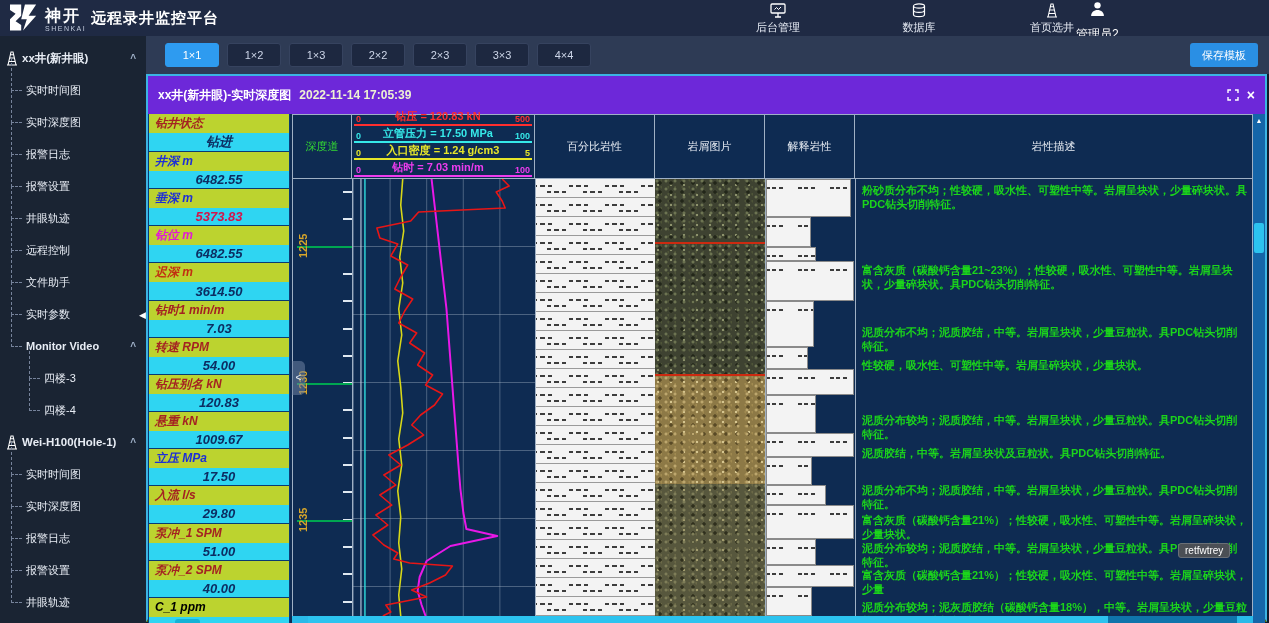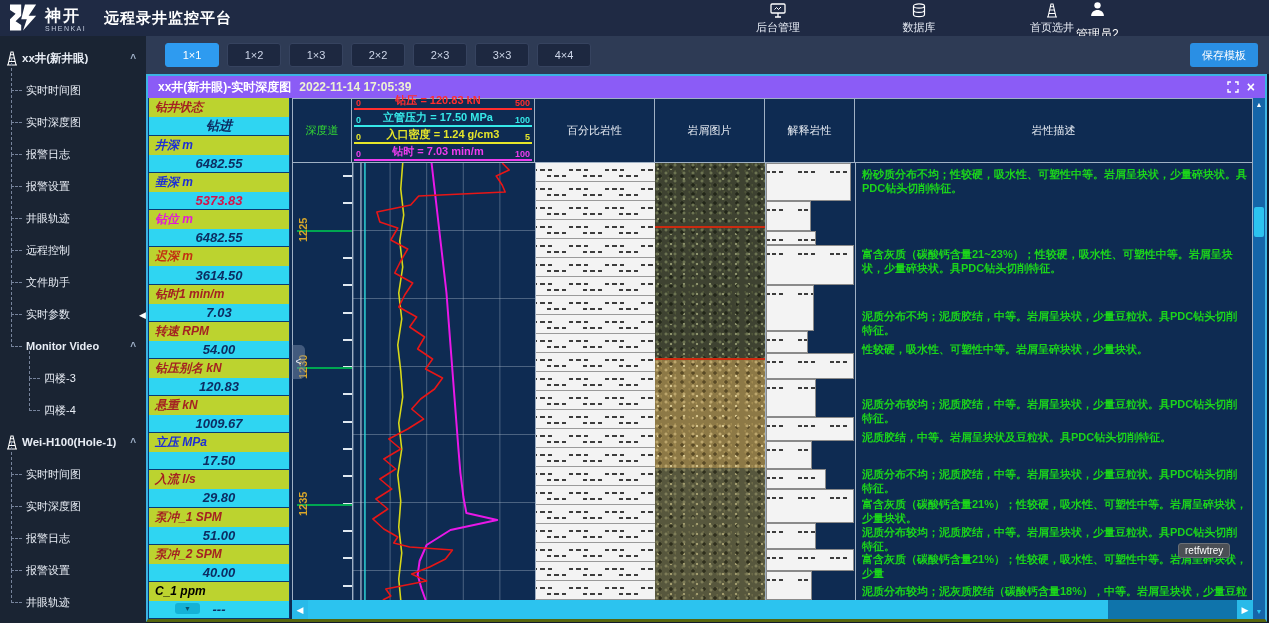--- a/index.html
+++ b/index.html
@@ -5,21 +5,21 @@
   *{margin:0;padding:0;box-sizing:border-box;}
   html,body{background:#0b1424;}
   body{font-family:"Liberation Sans","DejaVu Sans",sans-serif;}
   #stage{position:relative;width:1269px;height:623px;overflow:hidden;background:#101a2c;}
 
   
   #hdr{position:absolute;left:0;top:0;width:1269px;height:36px;background:#1f2a44;}
   #brand{position:absolute;left:10px;top:4px;display:flex;gap:7px;align-items:center;}
   #brandtxt .cn{color:#fff;font-size:16px;font-weight:bold;letter-spacing:2px;line-height:17px;}
   #brandtxt .en{color:#c3cbdd;font-size:7px;letter-spacing:1.5px;line-height:9px;}
-  #apptitle{position:absolute;left:104px;top:0;height:52px;line-height:36px;color:#fff;font-size:15px;font-weight:bold;letter-spacing:1px;}
+  #apptitle{position:absolute;left:91px;top:0;height:52px;line-height:36px;color:#fff;font-size:15px;font-weight:bold;letter-spacing:1px;}
   .nav{position:absolute;top:3px;height:32px;display:flex;flex-direction:column;align-items:center;justify-content:space-between;color:#e8edf6;font-size:11px;cursor:pointer;}
   #nav1{left:748px;width:60px;}#nav2{left:895px;width:48px;}#nav3{left:1022px;width:60px;}
   #user{position:absolute;left:1076px;top:0;height:36px;display:flex;align-items:center;gap:6px;color:#fff;font-size:12px;cursor:pointer;flex-direction:column;}
   #user .uc{font-size:8px;color:#cfd8ea;}
 
   
   #toolbar{position:absolute;left:146px;top:36px;width:1123px;height:38px;background:#2e3b55;}
   #laybtns{position:absolute;left:19px;top:7px;display:flex;gap:8px;}
   .lb{width:54px;height:24px;background:#1d2840;border:1px solid #36435f;border-radius:3px;color:#cdd6e8;font-size:11px;cursor:pointer;}
   .lb.act{background:#2e9bf0;border-color:#2e9bf0;color:#fff;}
@@ -34,21 +34,21 @@
   .tn.leaf::before,.tn.branch::before{content:"";position:absolute;left:11px;top:16px;width:11px;border-top:1px dashed #76839b;}
   .tn.leaf::after,.tn.branch::after{content:"";position:absolute;left:11px;top:-16px;height:33px;border-left:1px dashed #76839b;}
   .tn.leaf2{padding-left:44px;}
   .tn.leaf2::before{content:"";position:absolute;left:29px;top:16px;width:11px;border-top:1px dashed #76839b;}
   .tn.leaf2::after{content:"";position:absolute;left:29px;top:-16px;height:33px;border-left:1px dashed #76839b;}
   .tc{margin-left:auto;margin-right:10px;color:#9fb0c8;font-weight:bold;font-size:10px;}
   .derrick{display:inline-flex;}
 
   
   #win{position:absolute;left:146px;top:74px;width:1121px;height:548px;border:2px solid #3cb3e3;border-bottom:3px solid#55650d;background:#0e2b52;}
-  #titlebar{height:22px;background:#8b5cf6;display:flex;align-items:center;gap:8px;padding:0 10px;}
+  #titlebar{height:38px;background:#6d28d9;display:flex;align-items:center;gap:8px;padding:0 10px;}
   #wtitle{color:#fff;font-weight:bold;font-size:12px;}
   #wtime{color:#eef2d2;font-weight:bold;font-size:12px;}
   #expand{margin-left:auto;display:inline-flex;cursor:pointer;}
   #close{color:#fff;font-size:14px;font-weight:bold;line-height:14px;cursor:pointer;}
   #winbody{position:relative;height:521px;background:#0e2b52;}
 
   
   #params{position:absolute;left:0;top:0;width:142px;height:521px;display:flex;flex-direction:column;background:#0e2b52;}
   .ppair{flex:1;display:flex;flex-direction:column;border:1px solid #0a3a72;border-top:none;}
   .plabel{height:19px;background:#bcd32f;font-style:italic;font-weight:bold;font-size:12px;line-height:19px;padding-left:6px;white-space:nowrap;}

